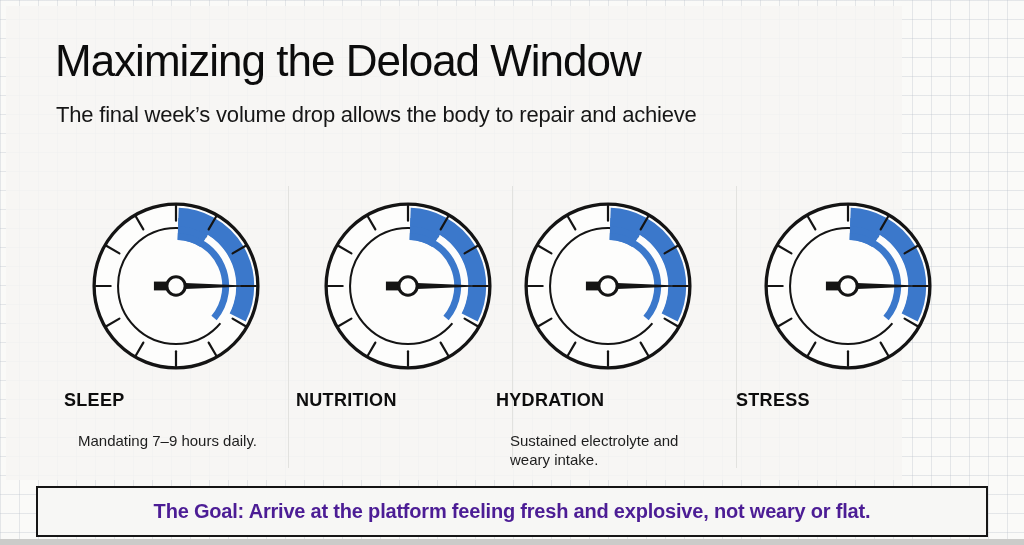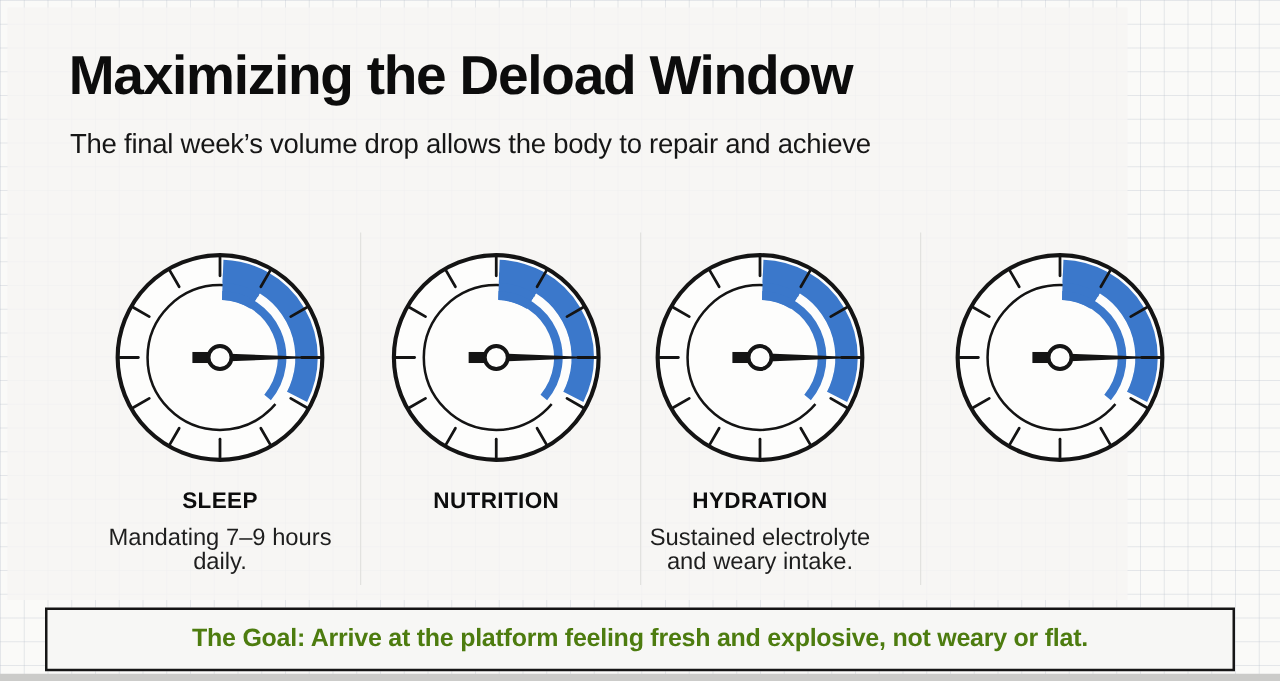--- a/index.html
+++ b/index.html
@@ -13,49 +13,49 @@
     background-size:19px 19px;
     color:#141414;
   }
   .veil{
     position:absolute;left:6px;top:6px;width:896px;height:474px;
     background:rgba(246,245,243,0.86);
   }
   .content{position:absolute;left:0;top:0;width:1024px;height:545px;}
   .title{
     position:absolute;left:55px;top:36px;
-    font-size:44px;font-weight:700;letter-spacing:-1px;color:#0c0c0c;
+    font-size:44px;font-weight:400;letter-spacing:-1px;color:#0c0c0c;
     white-space:nowrap;
   }
   .subtitle{
     position:absolute;left:56px;top:98px;
     font-size:22px;line-height:33px;color:#161616;letter-spacing:-0.2px;text-align:right;
   }
   .subtitle span{display:block;}
   .divider{
     position:absolute;top:186px;height:282px;width:1px;background:#e2e2df;
   }
   .col{
-    position:absolute;top:194px;width:224px;height:272px;text-align:center;
+    position:absolute;top:194px;width:224px;height:272px;text-align:left;
   }
   .gauge{display:block;margin:0 auto;width:184px;height:184px;}
   .factor-label{
     margin-top:12px;font-size:18px;font-weight:700;letter-spacing:0.3px;color:#0d0d0d;
   }
   .factor-desc{
-    margin-top:10px;font-size:19px;line-height:19px;color:#1e1e1e;
+    margin-top:20px;font-size:15px;line-height:19px;color:#1e1e1e;
     padding:0 14px;
   }
   .goal-box{
     position:absolute;left:36px;top:486px;width:948px;height:47px;
     background:#f7f7f5;border:2.5px solid #161616;
     display:flex;align-items:center;justify-content:center;
   }
   .goal-text{
-    font-size:20px;font-weight:700;letter-spacing:-0.2px;color:#4d7c0f;
+    font-size:20px;font-weight:700;letter-spacing:-0.2px;color:#4c1d95;
   }
   .bottom-strip{
     position:absolute;left:0;top:539px;width:1024px;height:6px;background:#cbcbc9;
   }
   svg .ink{stroke:#141414;}
 </style>
 </head>
 <body>
 
 <div class="veil"></div>
@@ -113,39 +113,40 @@
   <div class="divider" style="left:736px"></div>
 
   <div class="col" style="left:64px">
     <svg class="gauge">
         <use href="#gauge"></use>
       </svg>
     <div class="factor-label">SLEEP</div>
     <div class="factor-desc">Mandating 7–9 hours daily.</div>
   </div>
 
-  <div class="col" style="left:285px">
+  <div class="col" style="left:296px">
     <svg class="gauge">
         <use href="#gauge"></use>
       </svg>
     <div class="factor-label">NUTRITION</div>
   </div>
 
   <div class="col" style="left:496px">
     <svg class="gauge">
         <use href="#gauge"></use>
       </svg>
     <div class="factor-label">HYDRATION</div>
     <div class="factor-desc">Sustained electrolyte and weary intake.</div>
   </div>
 
   <div class="col" style="left:736px">
     <svg class="gauge">
         <use href="#gauge"></use>
       </svg>
+    <div class="factor-label">STRESS</div>
   </div>
 
   <div class="goal-box">
     <div class="goal-text">The Goal: Arrive at the platform feeling fresh and explosive, not weary or flat.</div>
   </div>
 
   <div class="bottom-strip"></div>
 
 </div>
 

